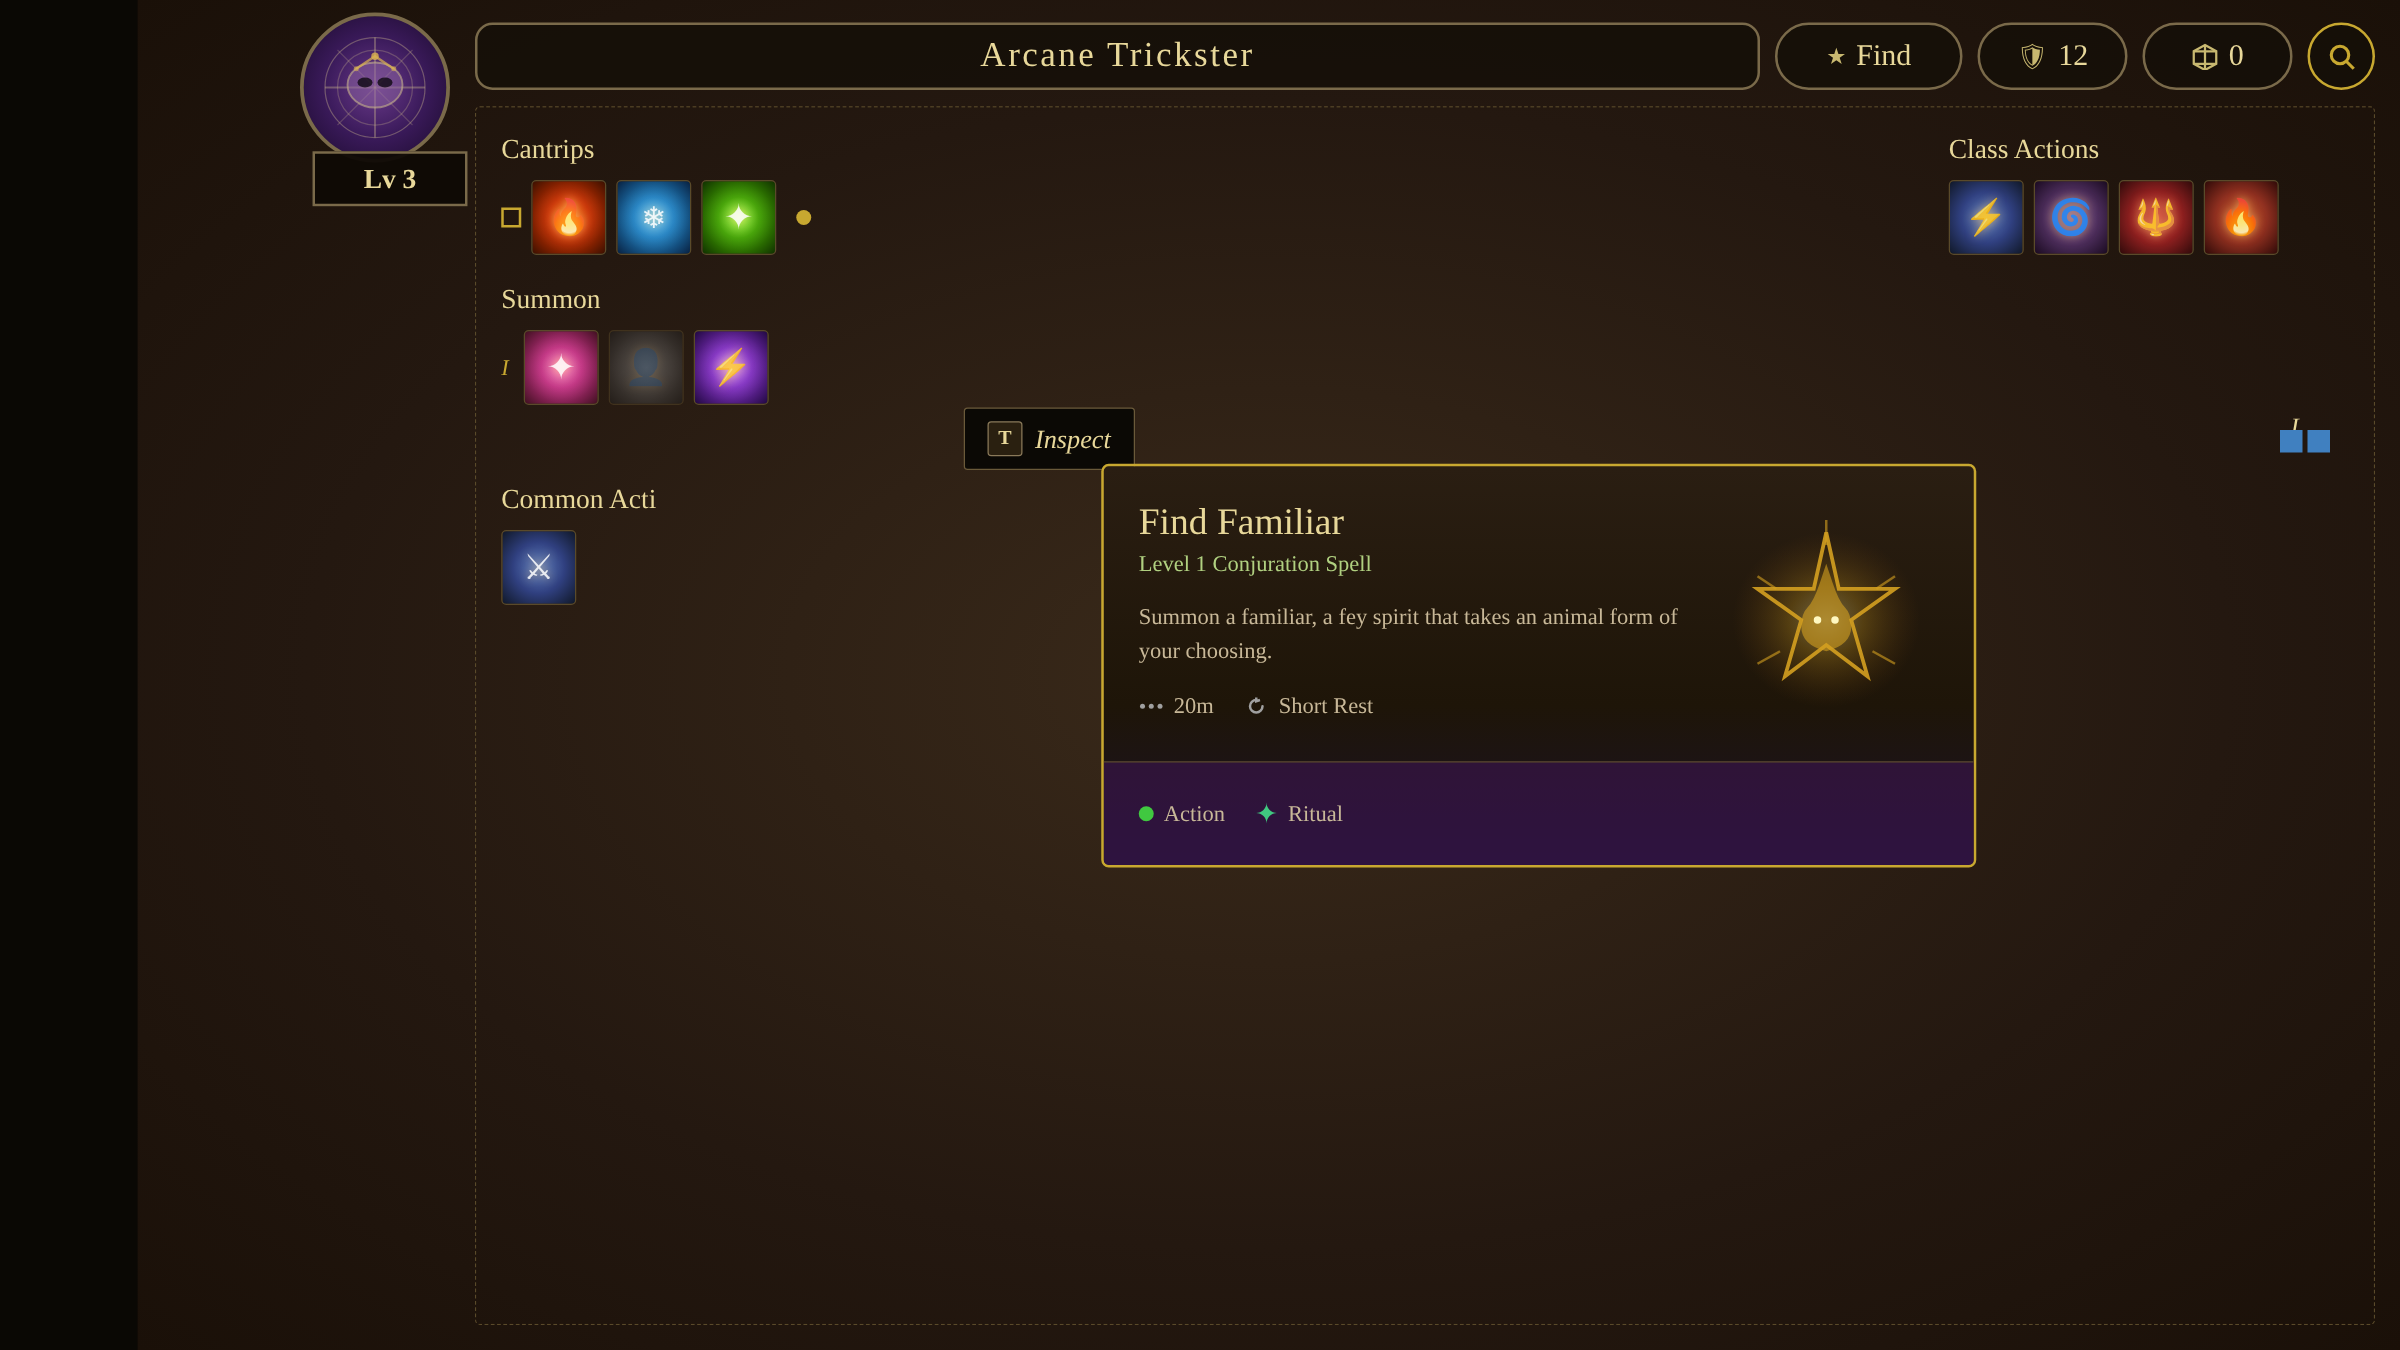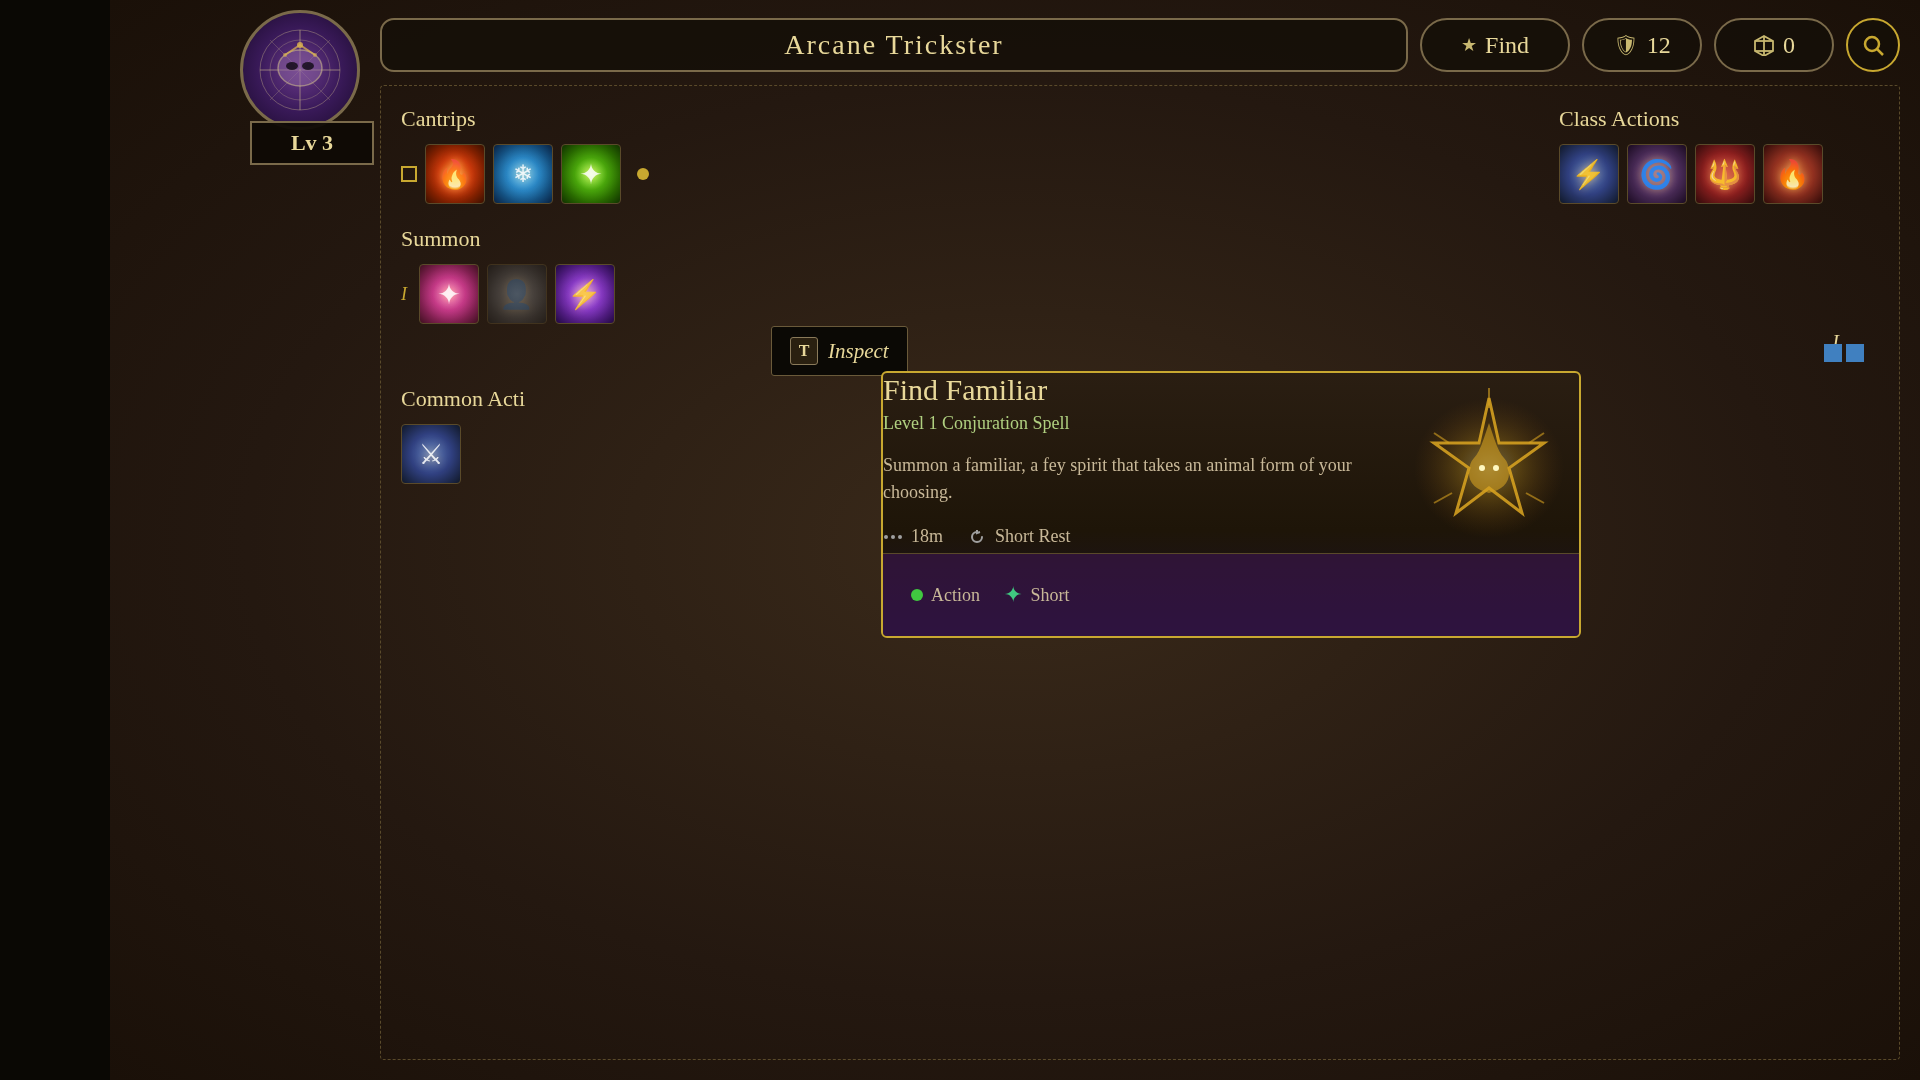--- a/index.html
+++ b/index.html
@@ -320,20 +320,21 @@
       width: 700px;
       background: linear-gradient(180deg, #2a1e12 0%, #1e1508 60%, #1a1228 100%);
       border: 2px solid #c8a830;
       border-radius: 6px;
       z-index: 20;
       overflow: hidden;
     }
 
     .tooltip-main {
       display: flex;
+      padding: 28px;
       gap: 20px;
       align-items: flex-start;
     }
 
     .tooltip-text-area {
       flex: 1;
     }
 
     .tooltip-spell-name {
       color: #e8d89a;
@@ -599,21 +600,21 @@
           <div class="tooltip-spell-type">Level 1 Conjuration Spell</div>
           <div class="tooltip-desc">Summon a familiar, a fey spirit that takes an animal form of your choosing.</div>
           <div class="tooltip-stats">
             <div class="stat-item">
 
               <svg width="20" height="14" viewBox="0 0 20 14" fill="none" stroke="#a0a0a0" stroke-width="2">
                 <circle cx="3" cy="7" r="2" fill="#a0a0a0" stroke="none"></circle>
                 <circle cx="10" cy="7" r="2" fill="#a0a0a0" stroke="none"></circle>
                 <circle cx="17" cy="7" r="2" fill="#a0a0a0" stroke="none"></circle>
               </svg>
-              <span>18m</span>
+              <span>20m</span>
             </div>
             <div class="stat-item">
 
               <svg width="20" height="20" viewBox="0 0 20 20" fill="none" stroke="#a0a0a0" stroke-width="2">
                 <path d="M15 10 A5 5 0 1 1 10 5" stroke-linecap="round"></path>
                 <polyline points="10,3 10,6 13,5" fill="none"></polyline>
               </svg>
               <span>Short Rest</span>
             </div>
           </div>
@@ -648,19 +649,19 @@
         </div>
       </div>
 
       <div class="tooltip-footer">
         <div class="footer-badge">
           <div class="action-dot"></div>
           <span>Action</span>
         </div>
         <div class="footer-badge">
           <span class="ritual-icon">✦</span>
-          <span>Short</span>
+          <span>Ritual</span>
         </div>
       </div>
     </div>
 
   </div>
 </div>
 
 </body></html>

